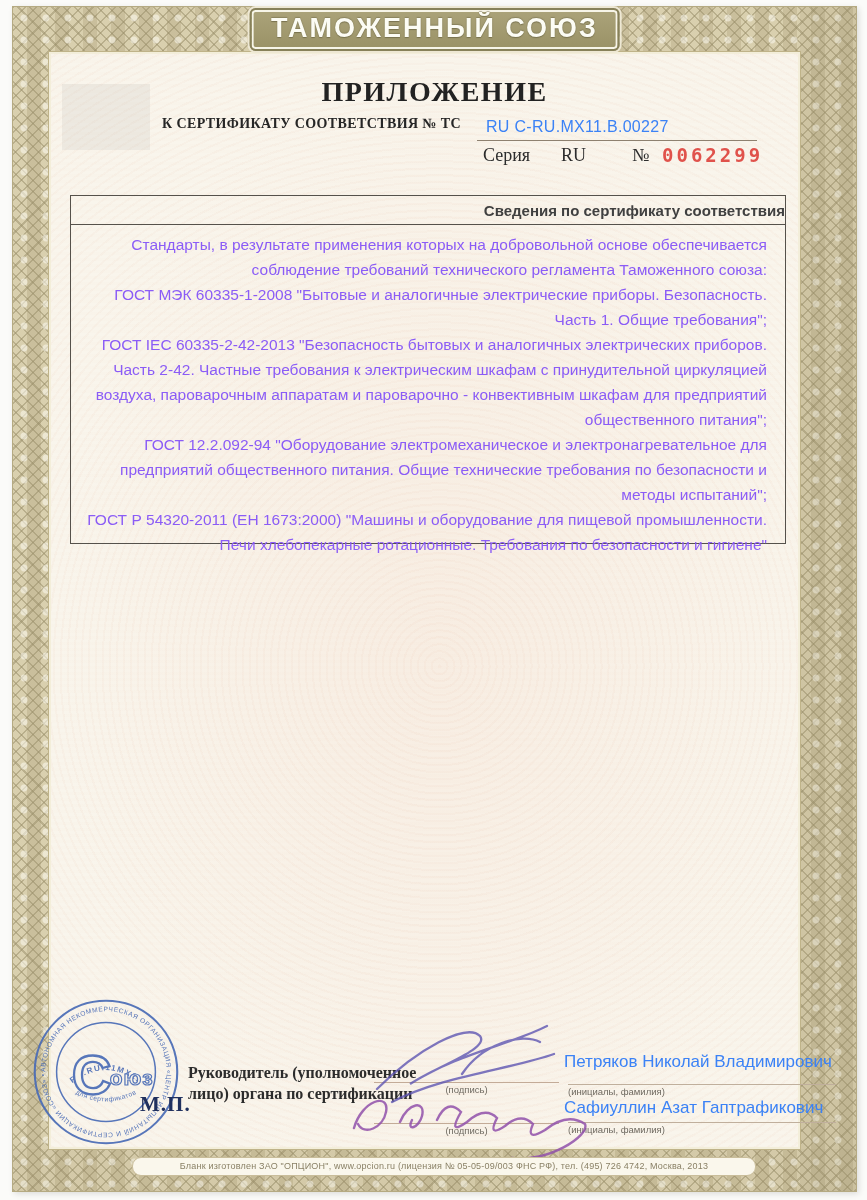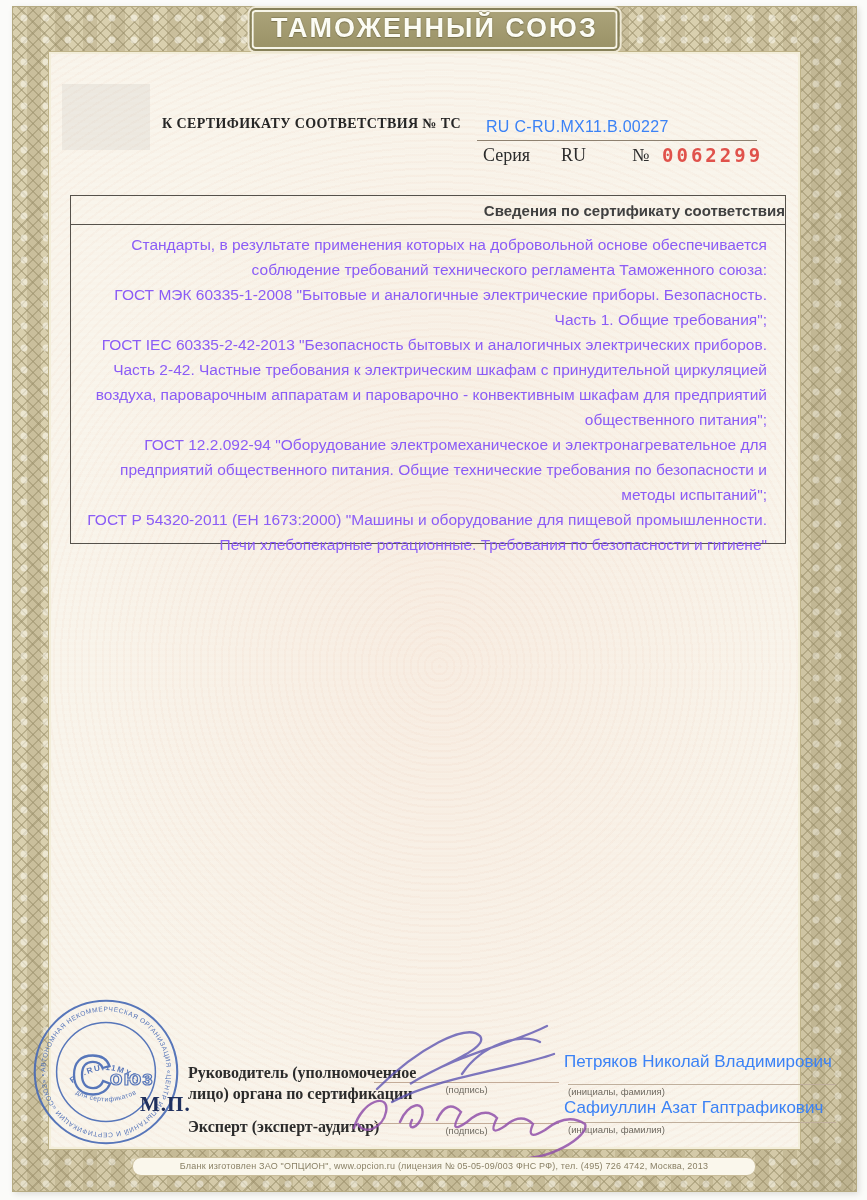--- a/index.html
+++ b/index.html
@@ -93,20 +93,21 @@
 <div class="page">
   <div class="frame">
     <div class="frame-right"></div>
     <div class="frame-bottom"></div>
   </div>
   <div class="inner"></div>
   <div class="scan-artifact"></div>
 
   <div class="badge">ТАМОЖЕННЫЙ СОЮЗ</div>
 
+  <div class="title">ПРИЛОЖЕНИЕ</div>
 
   <div class="cert-label">К СЕРТИФИКАТУ СООТВЕТСТВИЯ  № ТС</div>
   <div class="cert-value">RU C-RU.MX11.B.00227</div>
   <div class="cert-underline"></div>
 
   <div class="series-label">Серия</div>
   <div class="series-ru">RU</div>
   <div class="no-sign">№</div>
   <div class="blank-number">0062299</div>
 
@@ -141,21 +142,20 @@
     <text x="44" y="103" font-size="58" font-weight="bold" fill="#f8f4ea" stroke="#4a6cb6" stroke-width="2.4" font-family="Liberation Sans, sans-serif">С</text>
     <text x="84" y="94" font-size="22" font-weight="bold" fill="#f8f4ea" stroke="#4a6cb6" stroke-width="1.3" letter-spacing="1" font-family="Liberation Sans, sans-serif">оюз</text>
   </svg>
   <div class="mp-label">М.П.</div>
 
   <div class="role role1">
     <div>Руководитель (уполномоченное</div>
     <div>лицо) органа по сертификации</div>
   </div>
   <div class="role role2">
-    <div>Эксперт (эксперт-аудитор)</div>
   </div>
 
   <div class="sig-line sig-line1"></div>
   <div class="sig-caption sig-caption1">(подпись)</div>
   <div class="sig-line sig-line2"></div>
   <div class="sig-caption sig-caption2">(подпись)</div>
 
   <div class="name name1">Петряков Николай Владимирович</div>
   <div class="name-line name-line1"></div>
   <div class="name-caption name-caption1">(инициалы, фамилия)</div>

